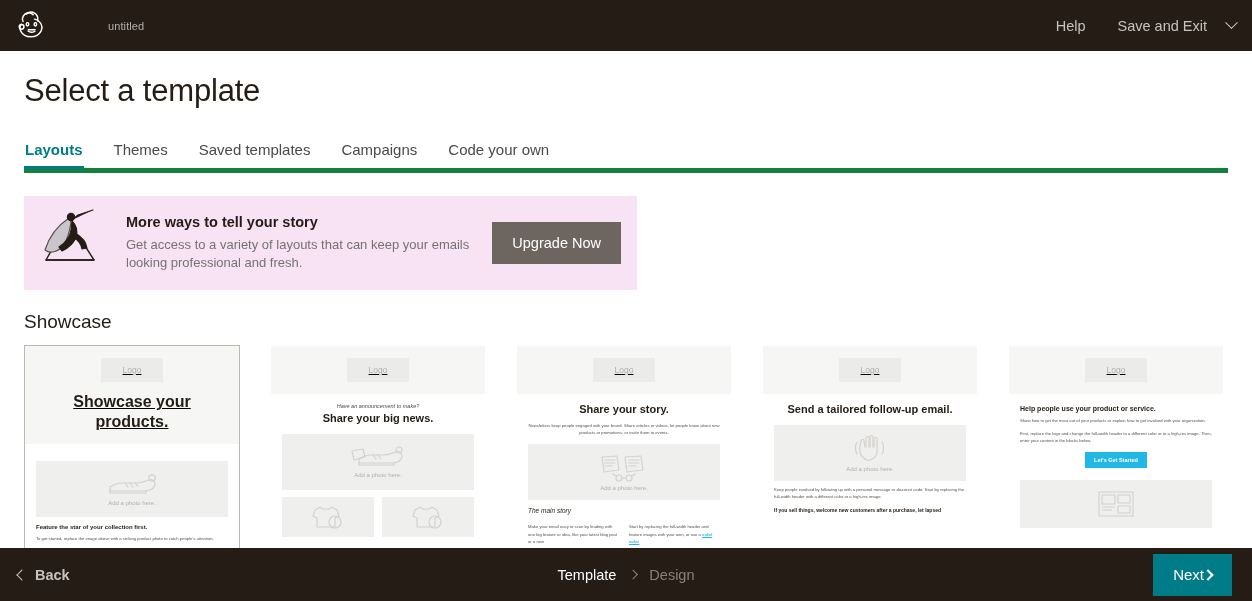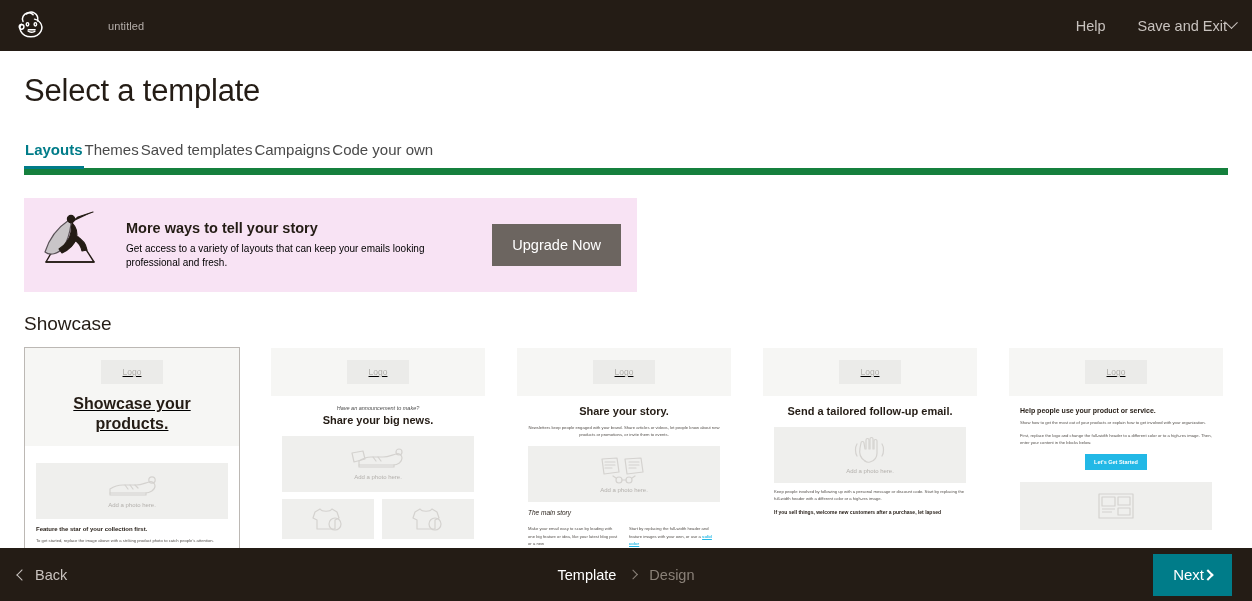--- a/index.html
+++ b/index.html
@@ -17,52 +17,52 @@
     display: flex; align-items: center;
     padding: 0 16px 0 12px;
     position: relative; z-index: 20;
   }
   .logo-wrap { width: 40px; height: 40px; display: flex; align-items: center; justify-content: center; }
   .camp-title {
     color: #b5aeaa; font-size: 11px; margin-left: 56px; letter-spacing: .1px;
   }
   .topbar-right { margin-left: auto; display: flex; align-items: center; gap: 32px; }
   .top-link { color: #c8c2be; font-size: 14.5px; cursor: pointer; }
-  .save-exit { color: #c8c2be; font-size: 14.5px; display: flex; align-items: center; gap: 0; cursor: pointer; }
+  .save-exit { color: #c8c2be; font-size: 14.5px; display: flex; align-items: center; gap: 20px; cursor: pointer; }
   .chev-d { width: 9px; height: 9px; border-right: 1.6px solid #c8c2be; border-bottom: 1.6px solid #c8c2be;
             transform: rotate(45deg) translate(-2px,-2px); }
 
   
   .page { padding: 0 24px; }
   .page-title {
     font-size: 31px; font-weight: 400; color: #241c15;
     letter-spacing: -.2px; padding: 21px 0 0 0; line-height: 1.2;
   }
 
   
-  .tabs { display: flex; margin-top: 32px; border-bottom: 7px solid #15803d; position: relative; }
+  .tabs { display: flex; gap: 29px; margin-top: 32px; border-bottom: 5px solid #15803d; position: relative; }
   .tab {
     font-size: 15px; color: #4a4a4a; padding: 0 1px 10px 1px; cursor: pointer;
     position: relative; white-space: nowrap;
   }
   .tab.active { color: #007c89; font-weight: 700; }
   .tab.active::after {
     content: ""; position: absolute; left: 0; right: 0; bottom: -1px;
     height: 3px; background: #007c89;
   }
 
   
   .promo {
     margin-top: 23px; width: 613px; height: 94px; background: #f8e3f4;
     display: flex; align-items: center; padding: 0 16px 0 14px;
   }
   .promo-art { width: 68px; height: 70px; flex: none; }
   .promo-text { margin-left: 20px; width: 352px; }
   .promo-h { font-size: 14.5px; font-weight: 700; color: #241c15; margin-bottom: 6px; }
-  .promo-p { font-size: 10px; color: #000000; line-height: 1.42; }
+  .promo-p { font-size: 13px; color: #737373; line-height: 1.42; }
   .promo-btn {
     margin-left: auto; background: #6c6560; color: #fff; border: none;
     font-size: 14.5px; font-family: inherit; padding: 13px 20px; cursor: pointer;
     white-space: nowrap;
   }
 
   
   .featured-h { font-size: 19px; color: #241c15; font-weight: 400; margin-top: 21px; }
 
   .cards { display: flex; gap: 30px; margin-top: 12px; }
@@ -111,21 +111,21 @@
   .small-grid { display: flex; gap: 8px; margin-top: 7px; }
   .small-grid .photo-ph { flex: 1; margin-top: 0; }
 
   
   .bottombar {
     position: absolute; left: 0; bottom: 0; width: 1252px; height: 53px;
     background: #241c15; display: flex; align-items: center; z-index: 20;
   }
   .back-btn {
     color: #c8c2be; font-size: 14.5px; display: flex; align-items: center;
-    gap: 9px; margin-left: 18px; cursor: pointer;
+    gap: 9px; margin-left: 18px; cursor: pointer; font-weight: bold;
   }
   .chev-l { width: 8px; height: 8px; border-left: 1.6px solid #c8c2be; border-bottom: 1.6px solid #c8c2be;
             transform: rotate(45deg); }
   .crumbs {
     position: absolute; left: 50%; transform: translateX(-50%);
     display: flex; align-items: center; gap: 13px; font-size: 14.5px;
   }
   .crumb-active { color: #ffffff; }
   .crumb-next { color: #8a8178; }
   .chev-r { width: 7px; height: 7px; border-right: 1.6px solid #8a8178; border-top: 1.6px solid #8a8178;

